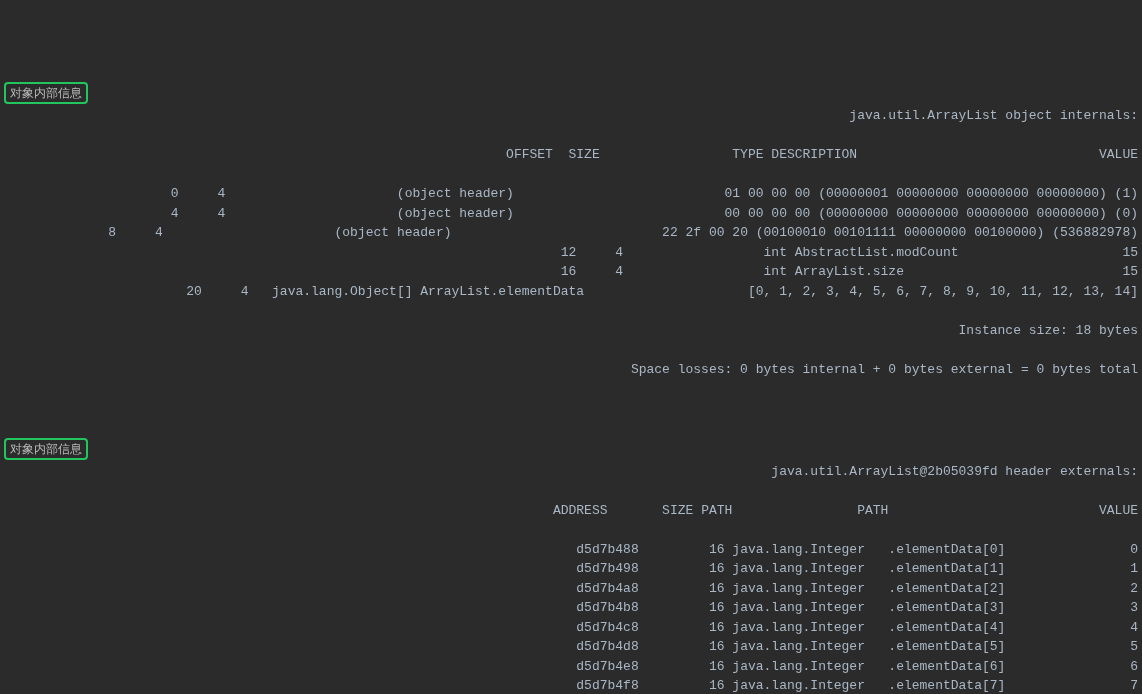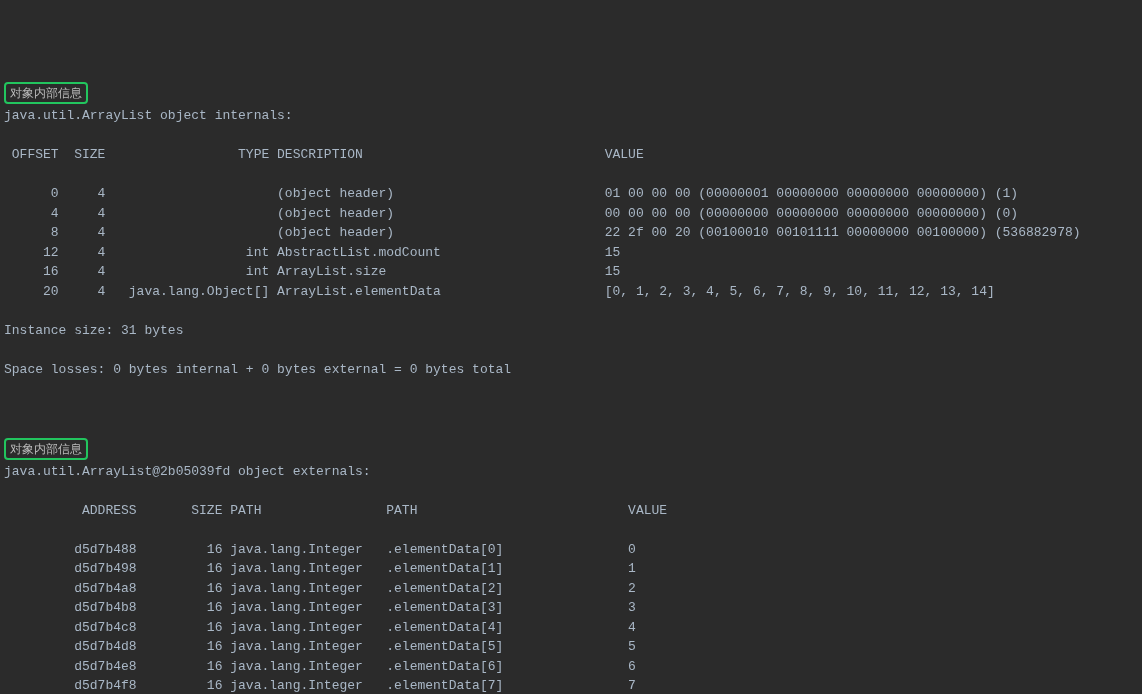--- a/index.html
+++ b/index.html
@@ -23,36 +23,37 @@
     border-radius: 4px;
     padding: 0px 4px;
     color: #bbbbbb;
     background: transparent;
     font-family: sans-serif;
     font-size: 12px;
     margin-bottom: 2px;
   }
   .line {
     white-space: pre;
+    text-align: right;
   }
 </style>
 </head>
 <body>
 
 
 
 <span class="marker">对象内部信息</span>
 <div class="line">java.util.ArrayList object internals:</div>
 <div class="line"> OFFSET  SIZE                 TYPE DESCRIPTION                               VALUE</div>
 <div id="internals-rows"><div class="line">      0     4                      (object header)                           01 00 00 00 (00000001 00000000 00000000 00000000) (1)</div><div class="line">      4     4                      (object header)                           00 00 00 00 (00000000 00000000 00000000 00000000) (0)</div><div class="line">      8     4                      (object header)                           22 2f 00 20 (00100010 00101111 00000000 00100000) (536882978)</div><div class="line">     12     4                  int AbstractList.modCount                     15</div><div class="line">     16     4                  int ArrayList.size                            15</div><div class="line">     20     4   java.lang.Object[] ArrayList.elementData                     [0, 1, 2, 3, 4, 5, 6, 7, 8, 9, 10, 11, 12, 13, 14]</div></div>
-<div class="line">Instance size: 31 bytes</div>
+<div class="line">Instance size: 18 bytes</div>
 <div class="line">Space losses: 0 bytes internal + 0 bytes external = 0 bytes total</div>
 <div class="line"> </div>
 <span class="marker">对象内部信息</span>
-<div class="line">java.util.ArrayList@2b05039fd object externals:</div>
+<div class="line">java.util.ArrayList@2b05039fd header externals:</div>
 <div class="line">          ADDRESS       SIZE PATH                PATH                           VALUE</div>
 <div id="externals-rows"><div class="line">         d5d7b488         16 java.lang.Integer   .elementData[0]                0</div><div class="line">         d5d7b498         16 java.lang.Integer   .elementData[1]                1</div><div class="line">         d5d7b4a8         16 java.lang.Integer   .elementData[2]                2</div><div class="line">         d5d7b4b8         16 java.lang.Integer   .elementData[3]                3</div><div class="line">         d5d7b4c8         16 java.lang.Integer   .elementData[4]                4</div><div class="line">         d5d7b4d8         16 java.lang.Integer   .elementData[5]                5</div><div class="line">         d5d7b4e8         16 java.lang.Integer   .elementData[6]                6</div><div class="line">         d5d7b4f8         16 java.lang.Integer   .elementData[7]                7</div></div>
 
 
 
 
 
 
 
 

